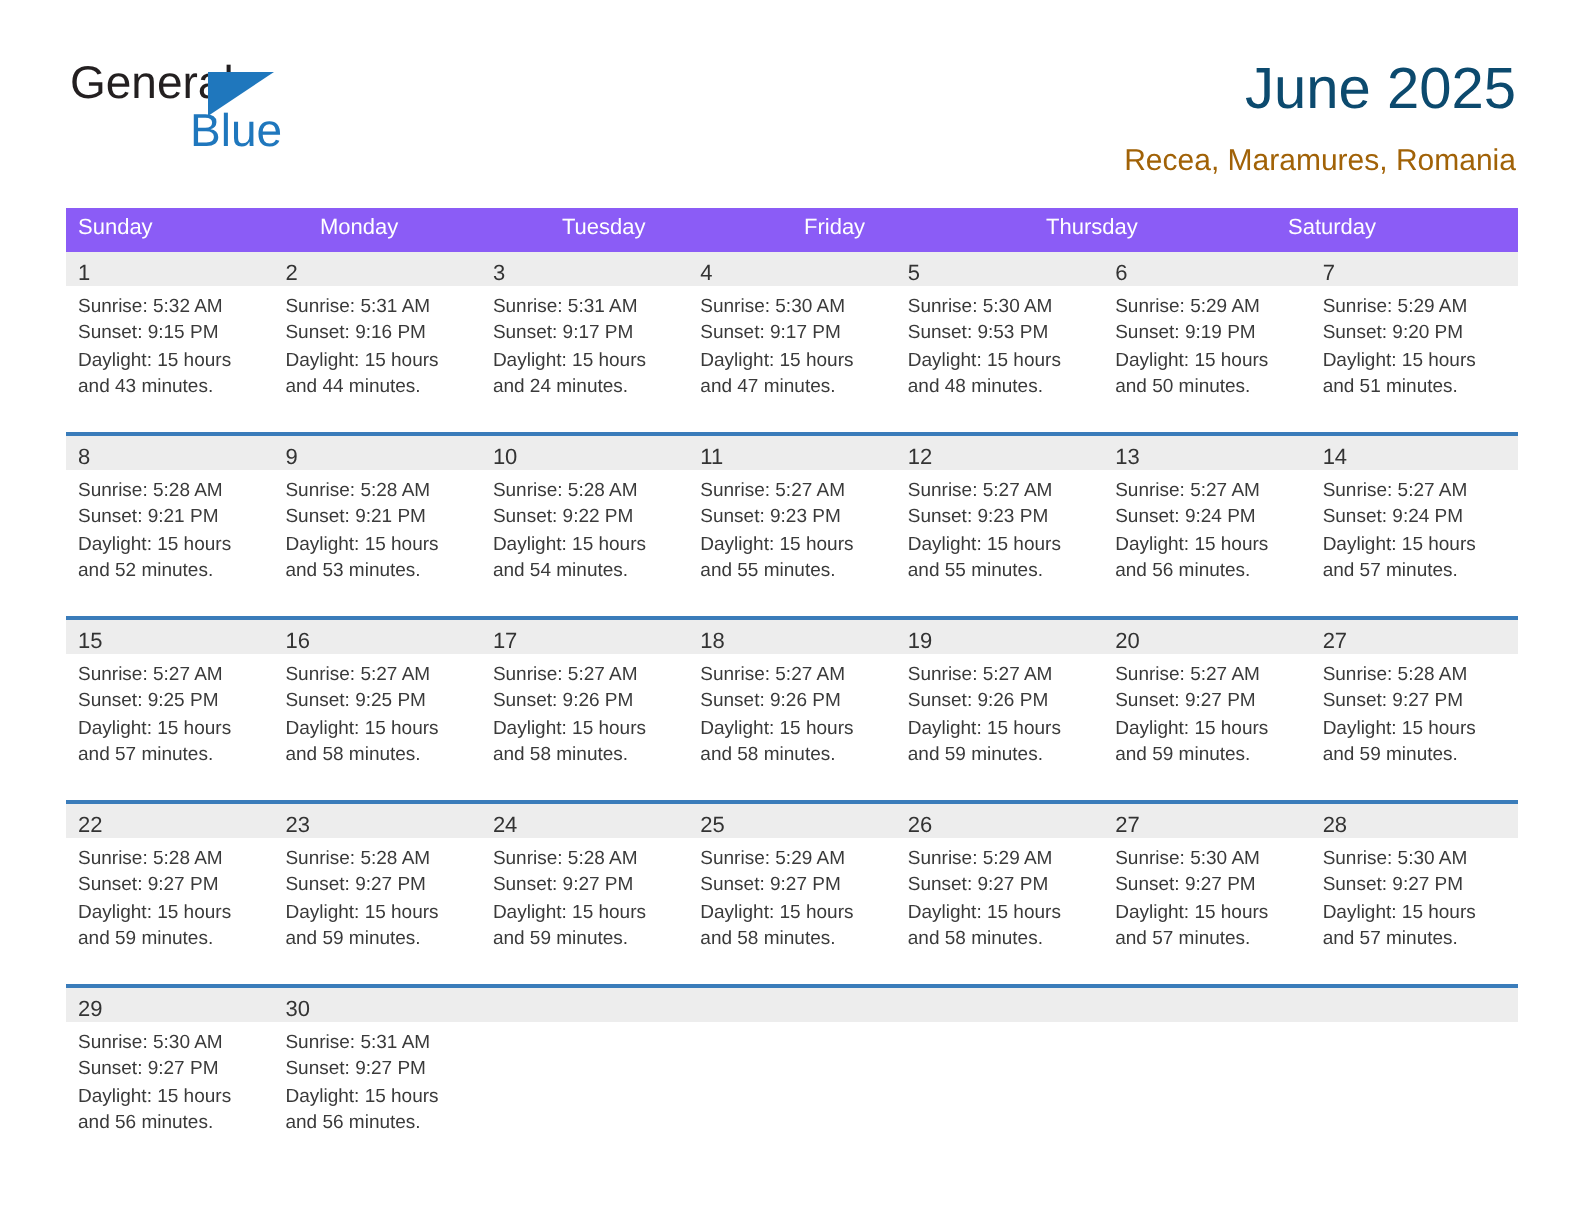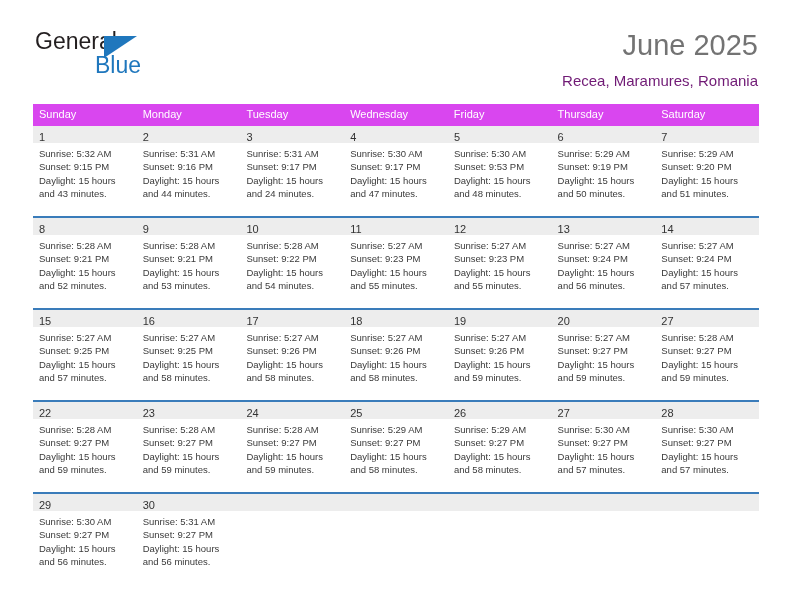--- a/index.html
+++ b/index.html
@@ -64,44 +64,44 @@
   }
 
   .titles {
     position: absolute;
     right: 0;
     top: 0;
     text-align: right;
   }
   .cal-title {
     font-size: 29px;
-    color: #737373;
+    color: #0c4a6e;
     line-height: 34px;
     font-weight: normal;
     margin: 0;
     white-space: nowrap;
   }
   .cal-subtitle {
     font-size: 15px;
-    color: #701a75;
+    color: #a16207;
     line-height: 20px;
     margin: 9px 0 0 0;
     white-space: nowrap;
   }
 
   
   .calendar {
     position: absolute;
     left: 33px;
     top: 104px;
     width: 726px;
   }
   .weekday-row {
     display: flex;
-    background: #d946ef;
+    background: #8b5cf6;
     justify-content: flex-end;
   }
   .weekday {
     flex: 1 1 0;
     min-width: 0;
     color: #ffffff;
     font-size: 11px;
     line-height: 13px;
     padding: 4px 0 5px 6px;
     box-sizing: border-box;
@@ -165,21 +165,20 @@
     </div>
 
   </div>
 
   <div class="calendar">
 
     <div class="weekday-row">
       <div class="weekday">Sunday</div>
       <div class="weekday">Monday</div>
       <div class="weekday">Tuesday</div>
-      <div class="weekday">Wednesday</div>
       <div class="weekday">Friday</div>
       <div class="weekday">Thursday</div>
       <div class="weekday">Saturday</div>
     </div>
 
     <div class="week-row first">
       <div class="day-cell">
         <div class="day-num-band"><span class="day-num">1</span></div>
         <div class="day-body">
           <div class="day-line">Sunrise: 5:32 AM</div>

